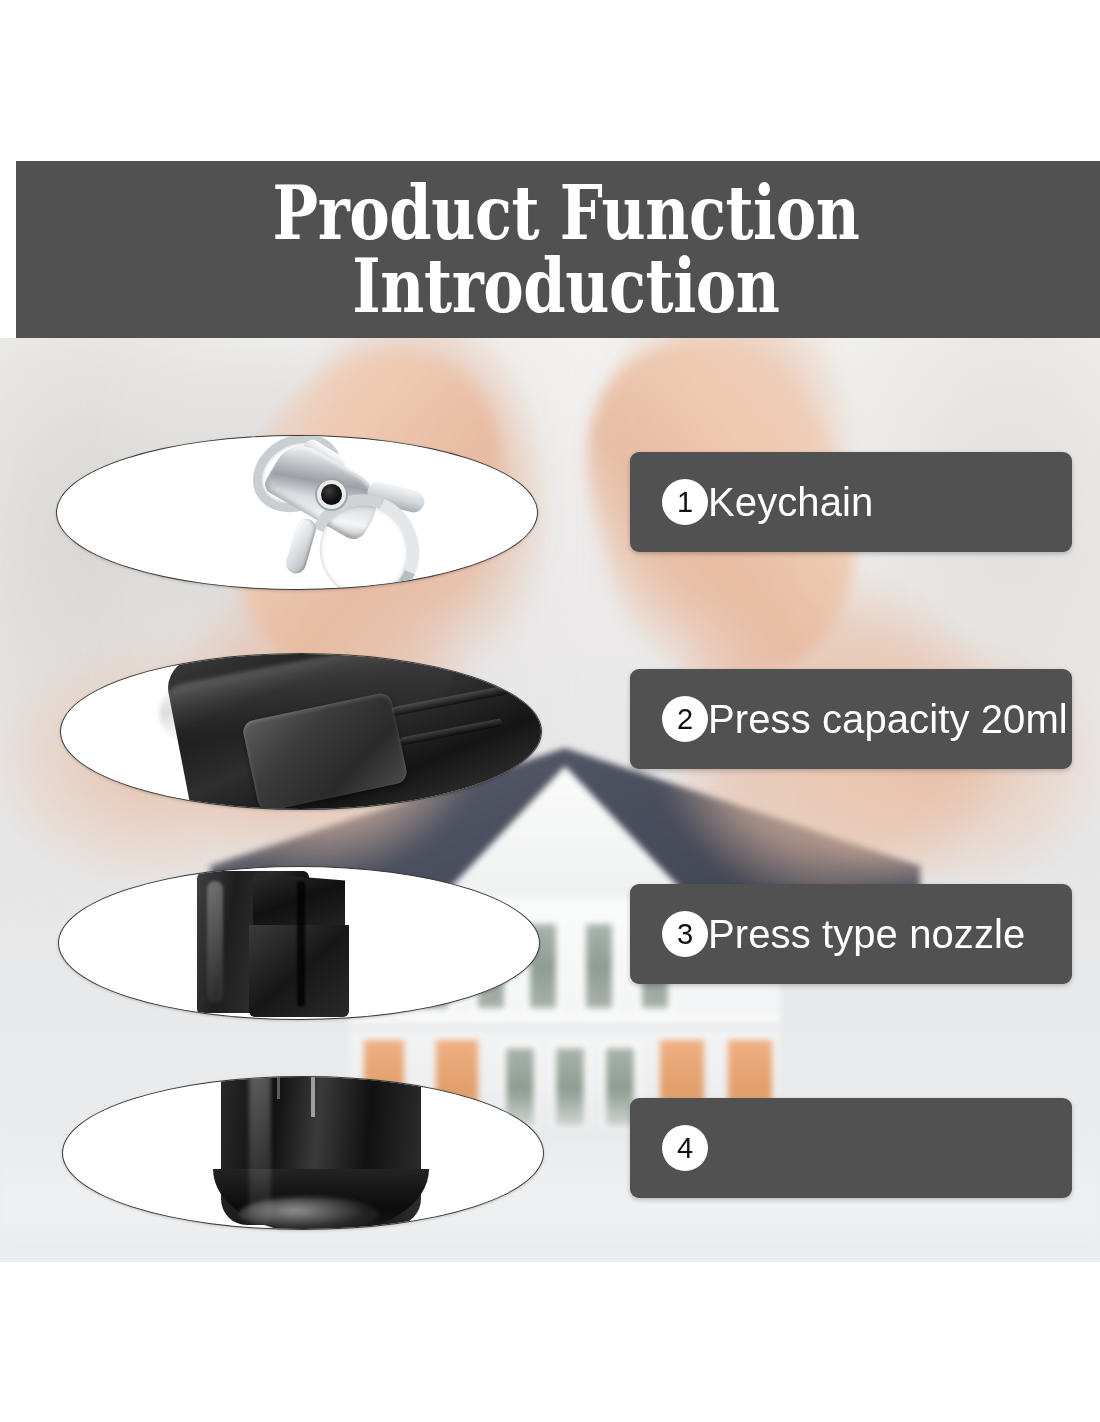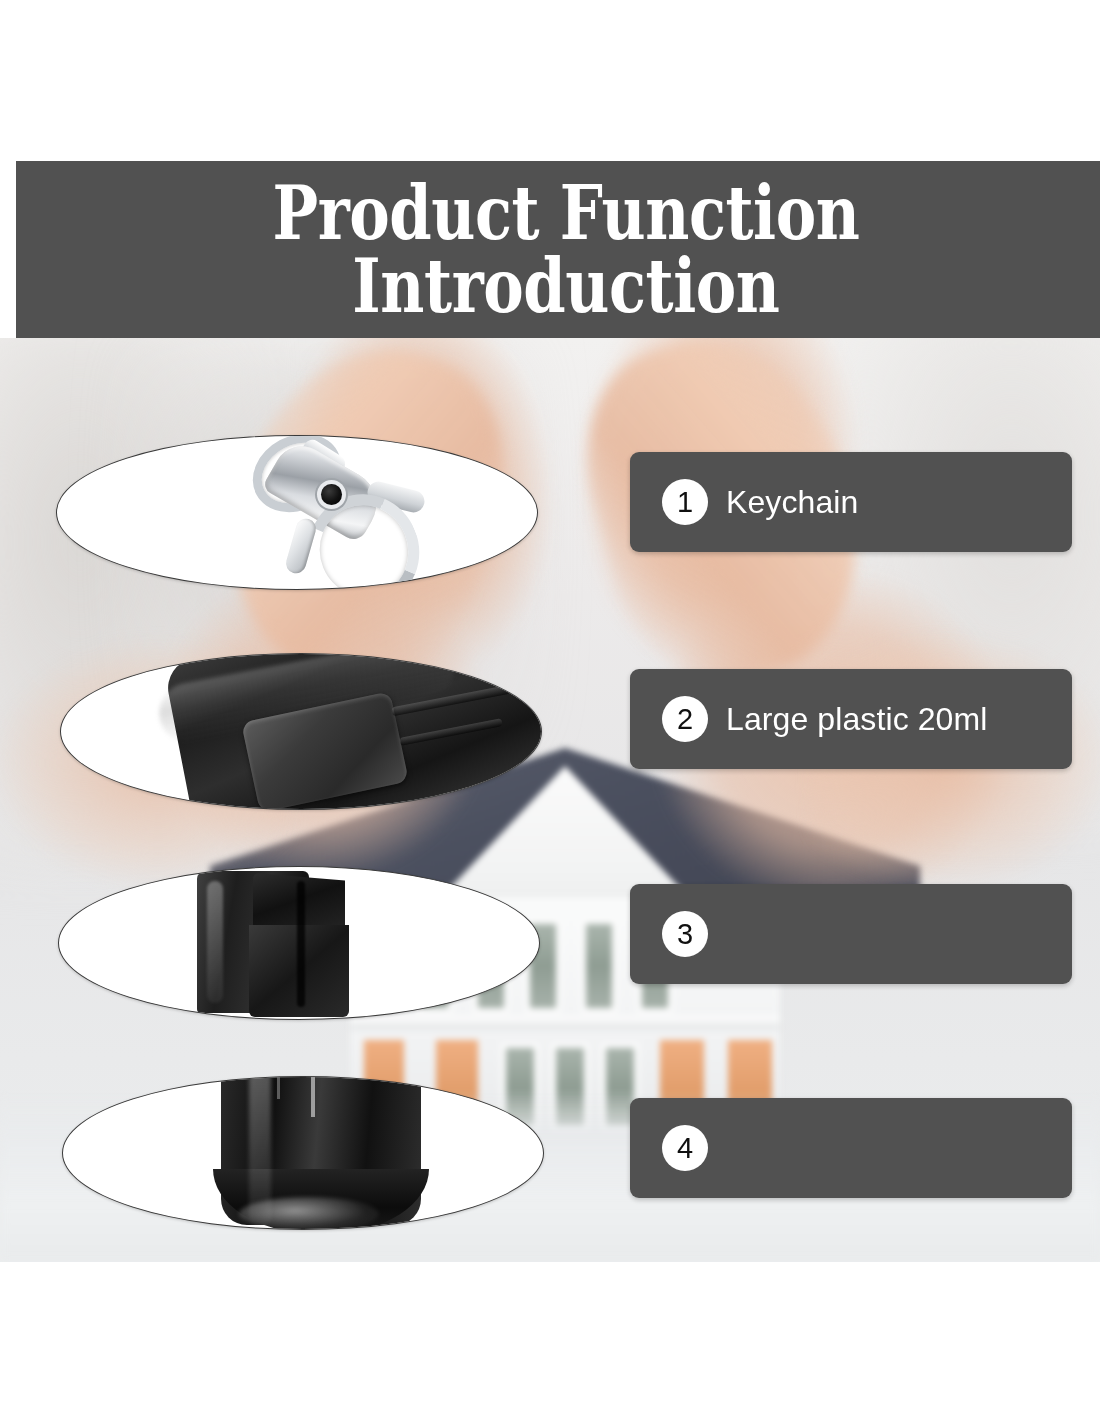--- a/index.html
+++ b/index.html
@@ -408,23 +408,22 @@
     background: #ffffff;
     color: #101010;
     font-size: 29px;
     font-weight: 400;
     display: flex;
     align-items: center;
     justify-content: center;
     line-height: 1;
   }
   .label-text {
-    margin-left: 18px;
     color: #ffffff;
-    font-size: 32px;
+    font-size: 40px;
     font-weight: 400;
     letter-spacing: 0.1px;
     white-space: nowrap;
   }
 </style>
 </head>
 <body>
 
 <div class="page">
 
@@ -521,25 +520,26 @@
       </div>
     </div>
 
     <div class="label-box" style="top:114px;">
       <div class="label-num">1</div>
       <div class="label-text">Keychain</div>
     </div>
 
     <div class="label-box" style="top:331px;">
       <div class="label-num">2</div>
-      <div class="label-text">Large plastic 20ml</div>
+      <div class="label-text">Press capacity 20ml</div>
     </div>
 
     <div class="label-box" style="top:546px;">
       <div class="label-num">3</div>
+      <div class="label-text">Press type nozzle</div>
     </div>
 
     <div class="label-box" style="top:760px;">
       <div class="label-num">4</div>
     </div>
 
   </div>
 </div>
 
 </body></html>

